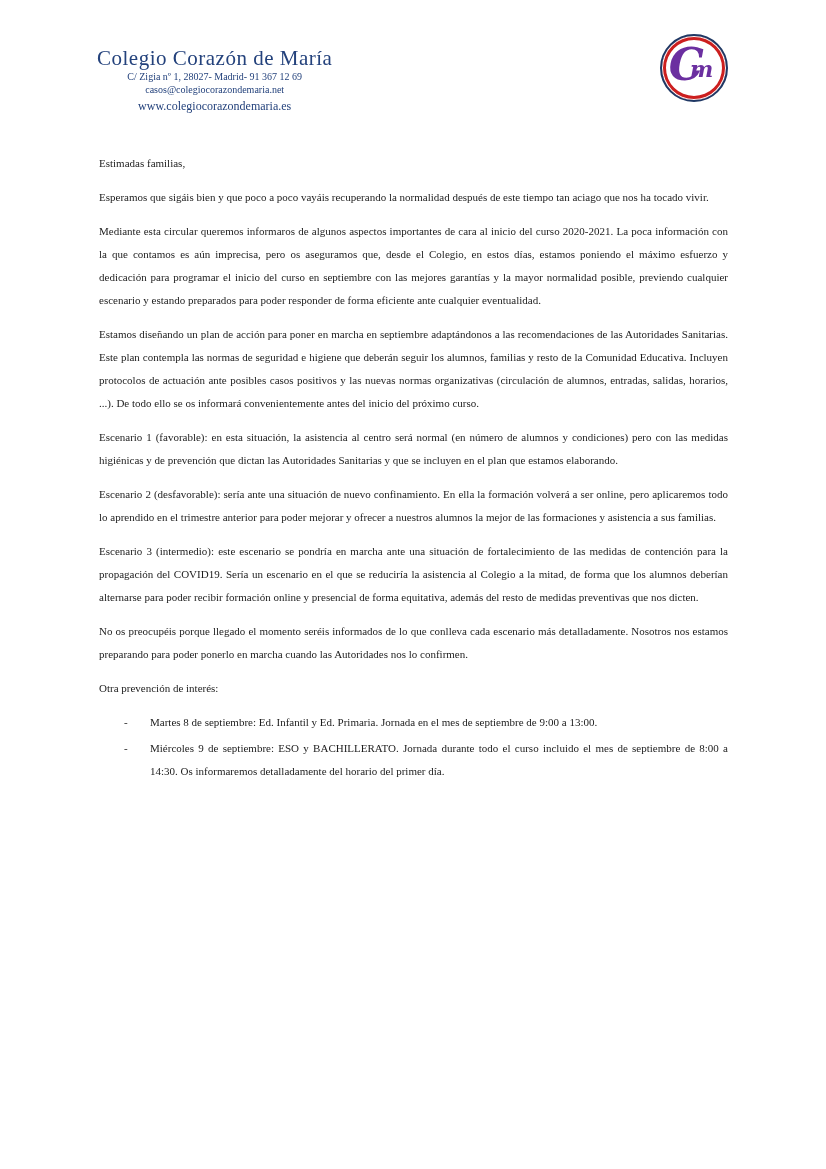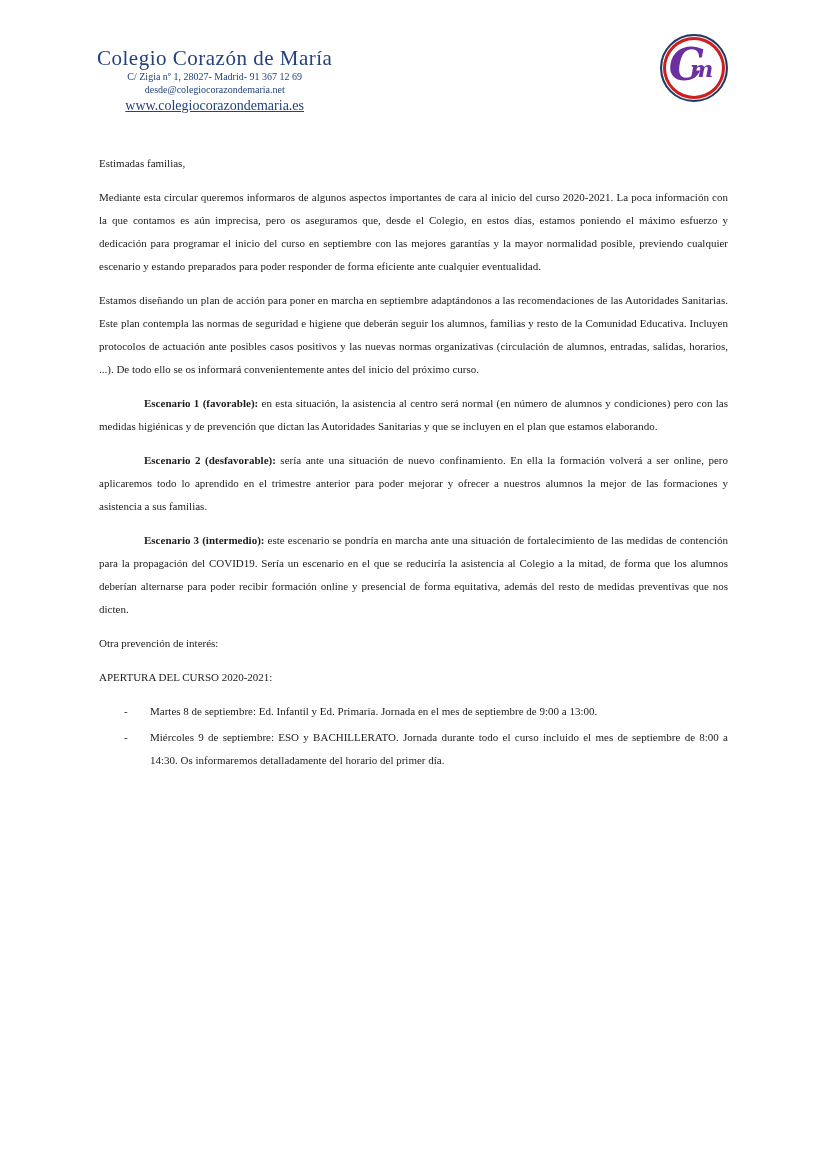--- a/index.html
+++ b/index.html
@@ -32,24 +32,23 @@
     letter-spacing: 0.5px;
     white-space: nowrap;
   }
   .addr {
     font-size: 10px;
     line-height: 13px;
     white-space: nowrap;
   }
   .website {
     display: inline-block;
-    font-size: 14px;
+    font-size: 12px;
     line-height: 13px;
     color: #24427C;
-    text-decoration: underline;
     cursor: pointer;
   }
 
   
   .logo {
     width: 64px;
     height: 64px;
     margin-top: -12px;
     border-radius: 50%;
     border: 2px solid #1F3864;
@@ -86,21 +85,21 @@
     padding: 0 98px 0 99px;
     margin-top: 38px;
     font-size: 11px;
     line-height: 23px;
   }
   .letter-body p {
     margin: 0 0 11px 0;
     text-align: justify;
   }
   .letter-body p.no-justify { text-align: left; }
-  .lead { font-weight: bold; margin-left: 45px; }
+  .lead { font-weight: normal; }
 
   
   .bullet-list {
     list-style: none;
     margin: 0;
     padding: 0 0 0 25px;
   }
   .bullet-list li {
     display: flex;
     margin: 0 0 3px 0;
@@ -116,49 +115,50 @@
 </style>
 </head>
 <body>
 
 <div class="page">
 
   <header class="letterhead">
     <div class="head-left">
       <div class="school-name">Colegio Corazón de María</div>
       <div class="addr">C/ Zigia nº 1, 28027- Madrid- 91 367 12 69</div>
-      <div class="addr">desde@colegiocorazondemaria.net</div>
+      <div class="addr">casos@colegiocorazondemaria.net</div>
       <a class="website">www.colegiocorazondemaria.es</a>
     </div>
     <div class="logo">
       <span class="logo-c">C</span>
       <span class="logo-m">m</span>
     </div>
   </header>
 
   <main class="letter-body">
 
     <p class="no-justify">Estimadas familias,</p>
 
+    <p><span>Esperamos que sigáis bien y que poco a poco vayáis recuperando la normalidad después de este tiempo tan aciago que nos ha tocado vivir.</span></p>
 
     <p><span>Mediante esta circular queremos informaros de algunos aspectos importantes de cara al inicio del curso 2020-2021. La poca información con la que contamos es aún imprecisa, pero os aseguramos que, desde el Colegio, en estos días, estamos poniendo el máximo esfuerzo y dedicación para programar el inicio del curso en septiembre con las mejores garantías y la mayor normalidad posible, previendo cualquier escenario y estando preparados para poder responder de forma eficiente ante cualquier eventualidad.</span></p>
 
     <p><span>Estamos diseñando un plan de acción para poner en marcha en septiembre adaptándonos a las recomendaciones de las Autoridades Sanitarias. Este plan contempla las normas de seguridad e higiene que deberán seguir los alumnos, familias y resto de la Comunidad Educativa. Incluyen protocolos de actuación ante posibles casos positivos y las nuevas normas organizativas (circulación de alumnos, entradas, salidas, horarios, ...). De todo ello se os informará convenientemente antes del inicio del próximo curso.</span></p>
 
 
     <p><strong class="lead">Escenario 1 (favorable):</strong><span> en esta situación, la asistencia al centro será normal (en número de alumnos y condiciones) pero con las medidas higiénicas y de prevención que dictan las Autoridades Sanitarias y que se incluyen en el plan que estamos elaborando.</span></p>
 
     <p><strong class="lead">Escenario 2 (desfavorable):</strong><span> sería ante una situación de nuevo confinamiento. En ella la formación volverá a ser online, pero aplicaremos todo lo aprendido en el trimestre anterior para poder mejorar y ofrecer a nuestros alumnos la mejor de las formaciones y asistencia a sus familias.</span></p>
 
     <p><strong class="lead">Escenario 3 (intermedio):</strong><span> este escenario se pondría en marcha ante una situación de fortalecimiento de las medidas de contención para la propagación del COVID19. Sería un escenario en el que se reduciría la asistencia al Colegio a la mitad, de forma que los alumnos deberían alternarse para poder recibir formación online y presencial de forma equitativa, además del resto de medidas preventivas que nos dicten.</span></p>
 
+    <p><span>No os preocupéis porque llegado el momento seréis informados de lo que conlleva cada escenario más detalladamente. Nosotros nos estamos preparando para poder ponerlo en marcha cuando las Autoridades nos lo confirmen.</span></p>
 
     <p class="no-justify">Otra prevención de interés:</p>
 
-    <p class="no-justify">APERTURA DEL CURSO 2020-2021:</p>
 
     <ul class="bullet-list">
       <li>
         <span class="bullet-dash">-</span>
         <span class="bullet-text">Martes 8 de septiembre: Ed. Infantil y Ed. Primaria. Jornada en el mes de septiembre de 9:00 a 13:00.</span>
       </li>
       <li>
         <span class="bullet-dash">-</span>
         <span class="bullet-text">Miércoles 9 de septiembre: ESO y BACHILLERATO. Jornada durante todo el curso incluido el mes de septiembre de 8:00 a 14:30. Os informaremos detalladamente del horario del primer día.</span>
       </li>

